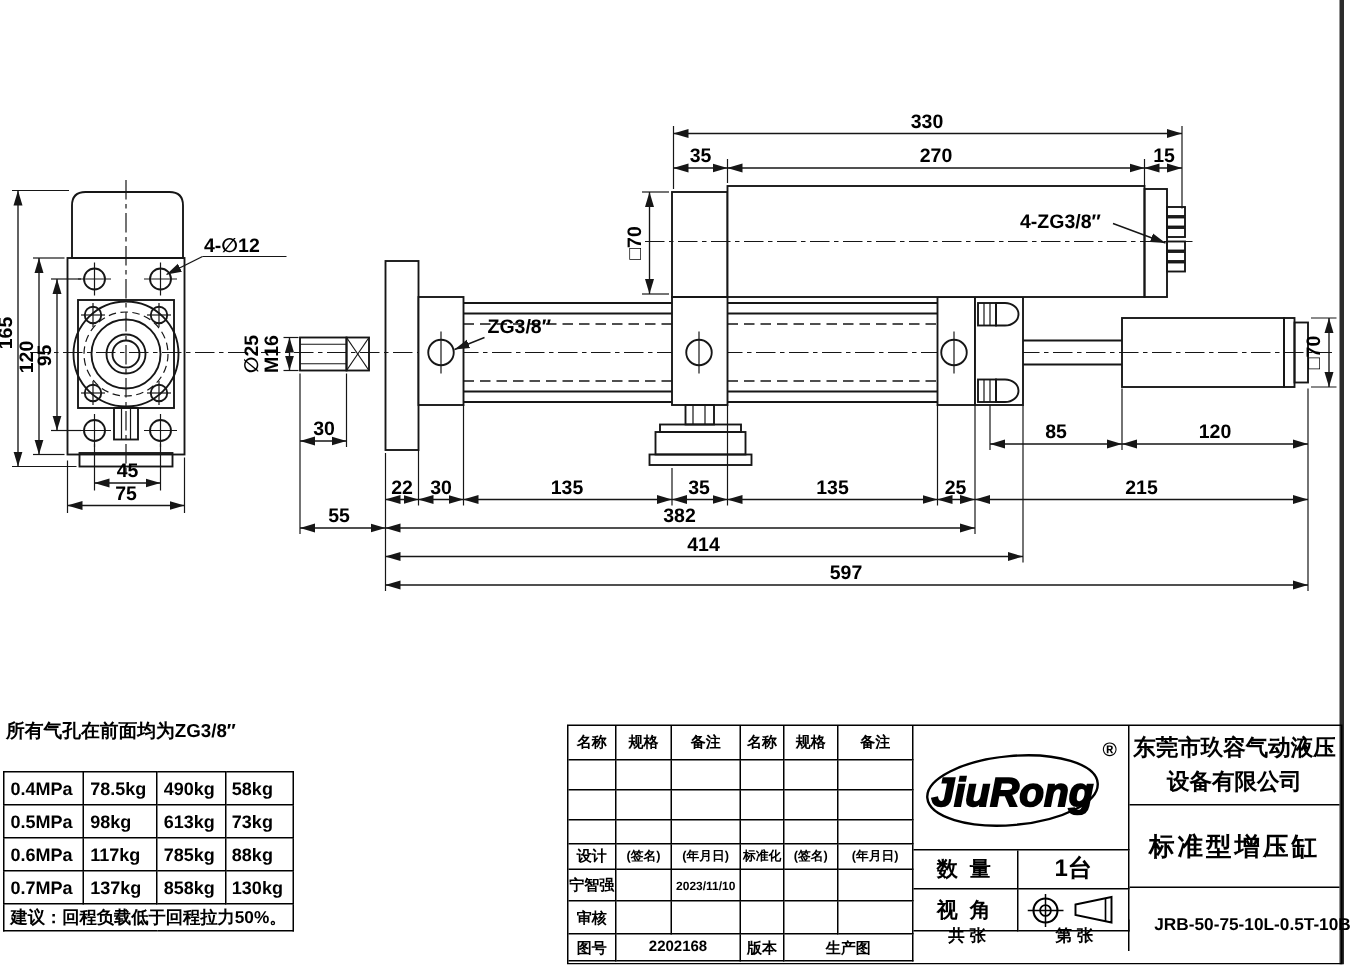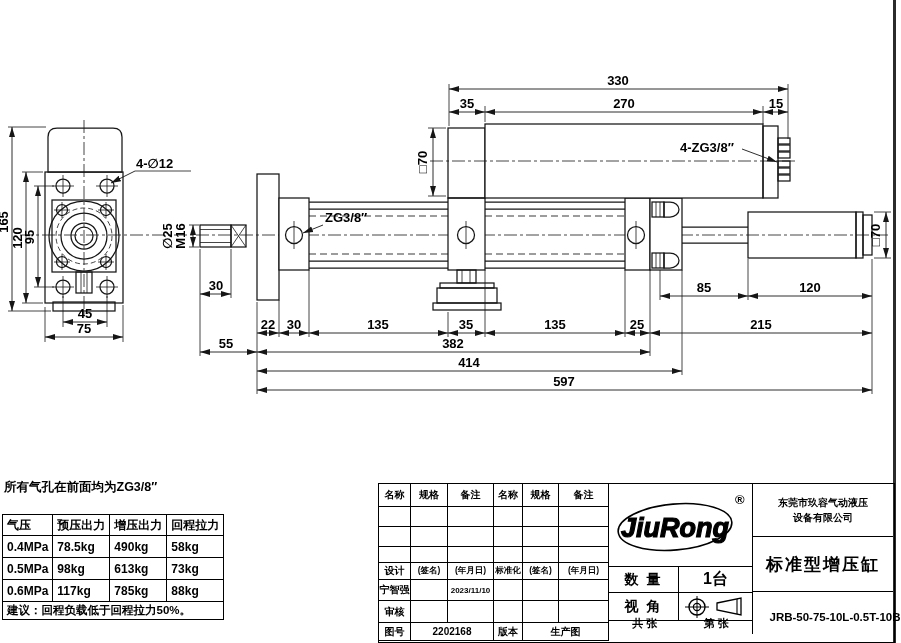--- a/index.html
+++ b/index.html
@@ -32,21 +32,21 @@
         grid-template-rows:23px 20px 20px 16px 17px 21px 22px 18px;}
   .c{box-sizing:border-box;border-right:1.4px solid #000;border-bottom:1.4px solid #000;
      display:flex;align-items:center;justify-content:center;font-weight:bold;font-size:10px;white-space:nowrap;overflow:hidden;}
   .s2{grid-column:span 2;}
   .f8{font-size:8px;}
   .f85{font-size:8.5px;}
   .a{position:absolute;box-sizing:border-box;border-right:1.4px solid #000;border-bottom:1.4px solid #000;
      display:flex;align-items:center;justify-content:center;font-weight:bold;white-space:nowrap;overflow:hidden;}
   .nbr{border-right:none;}
   .nbb{border-bottom:none;}
-  .company{font-size:10px;line-height:1.55;text-align:center;}
+  .company{font-size:15px;line-height:1.55;text-align:center;}
   .product{font-size:17px;letter-spacing:2px;}
   .model{font-size:11.5px;}
   .sheets{justify-content:space-around;font-size:11px;}
   .qtyl,.viewl{font-size:14px;letter-spacing:2px;}
   .qtyv{font-size:16px;}
 </style>
 </head>
 <body>
 
 <div class="sheet-border"></div>
@@ -279,44 +279,44 @@
       <line class="t" x1="874" y1="258" x2="891" y2="258"></line>
     <line class="dl" x1="886" y1="212" x2="886" y2="258" marker-start="url(#as)" marker-end="url(#ae)"></line>
     <text class="dim" transform="rotate(-90 880 235)" x="880" y="235">□70</text>
   </g>
 </svg>
 
 <div class="force">
   <div class="note">所有气孔在前面均为ZG3/8″</div>
   <table>
     <tbody>
-        <tr class="hd2">
-      <td>气压</td>
-      <td>预压出力</td>
-      <td>增压出力</td>
-      <td>回程拉力</td>
-    </tr>
     <tr>
       <td>0.4MPa</td>
       <td>78.5kg</td>
       <td>490kg</td>
       <td>58kg</td>
     </tr>
     <tr>
       <td>0.5MPa</td>
       <td>98kg</td>
       <td>613kg</td>
       <td>73kg</td>
     </tr>
     <tr>
       <td>0.6MPa</td>
       <td>117kg</td>
       <td>785kg</td>
       <td>88kg</td>
     </tr>
+    <tr>
+      <td>0.7MPa</td>
+      <td>137kg</td>
+      <td>858kg</td>
+      <td>130kg</td>
+    </tr>
     <tr class="sug">
       <td colspan="4">建议：回程负载低于回程拉力50%。</td>
     </tr>
   </tbody>
     </table>
 </div>
 
 <div class="tb">
   <div class="grid">
 

